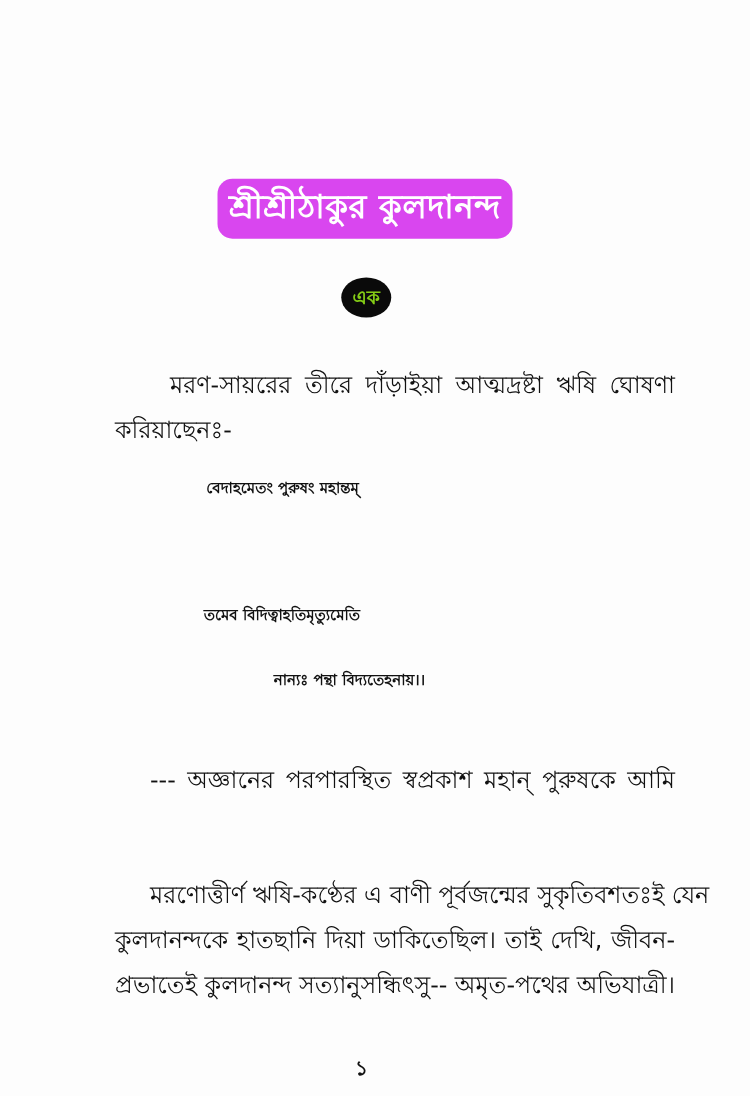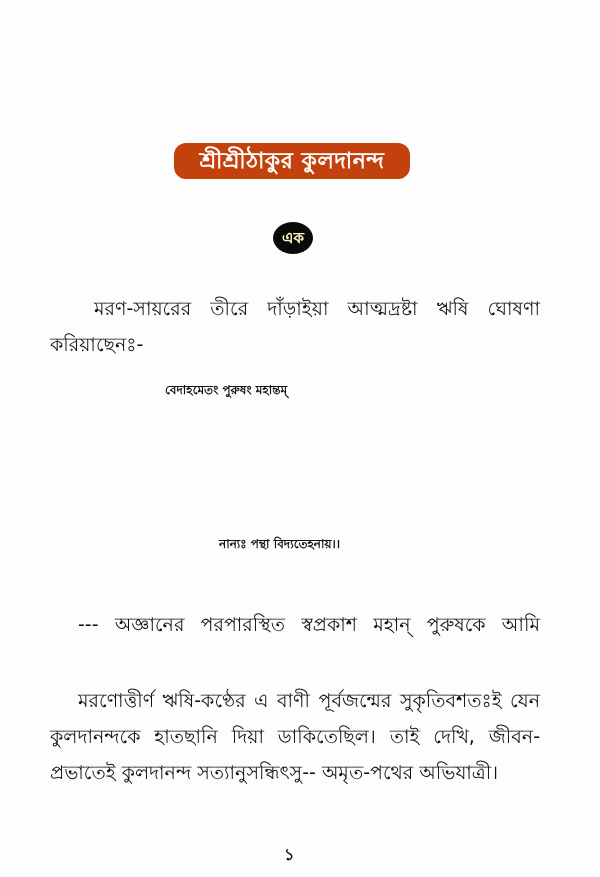--- a/index.html
+++ b/index.html
@@ -19,40 +19,40 @@
       position: absolute;
       left: 0; top: 0;
       width: 600px; height: 877px;
       background: #fdfdfd;
     }
     .title-box {
       position: absolute;
       left: 174px;
       top: 143px;
       width: 236px;
-      height: 36px;
-      background: #c2410c;
+      height: 48px;
+      background: #d946ef;
       border-radius: 12px;
       color: #ffffff;
       display: flex;
       align-items: center;
       justify-content: center;
-      font-size: 22px;
+      font-size: 26px;
       font-weight: bold;
       letter-spacing: 0.5px;
     }
     .chapter-pill {
       position: absolute;
       left: 273px;
       top: 222px;
       width: 40px;
       height: 32px;
       background: #0a0a0a;
       border-radius: 50%;
-      color: #fef9c3;
+      color: #84cc16;
       display: flex;
       align-items: center;
       justify-content: center;
       font-size: 15px;
       font-weight: bold;
     }
     .para {
       position: absolute;
       left: 50px;
       width: 490px;
@@ -61,20 +61,21 @@
       text-align: justify;
       text-align-last: left;
     }
     .para .indent {
       display: inline-block;
       width: 44px;
     }
     .line {
       display: block;
       white-space: nowrap;
+      margin-left: 42px;
     }
     .line.justify {
       text-align: justify;
       text-align-last: justify;
     }
     .verse {
       position: absolute;
       font-size: 12px;
       font-weight: bold;
       white-space: nowrap;
@@ -100,27 +101,28 @@
   <div class="chapter-pill">
     <span>এক</span>
   </div>
 
   <div class="para" style="top: 290px;">
     <span class="line justify"><span class="indent"></span><span>মরণ-সায়রের তীরে দাঁড়াইয়া আত্মদ্রষ্টা ঋষি ঘোষণা</span></span>
     <span class="line">করিয়াছেনঃ-</span>
   </div>
 
   <div class="verse" style="left: 165px; top: 378px;">বেদাহমেতং পুরুষং মহান্তম্</div>
+  <div class="verse" style="left: 163px; top: 480px;">তমেব বিদিত্বাহতিমৃত্যুমেতি</div>
   <div class="verse" style="left: 219px; top: 532px; text-align: right;">নান্যঃ পন্থা বিদ্যতেহনায়।।</div>
 
   <div class="para" style="top: 606px;">
     <span class="line justify"><span class="indent" style="width:28px"></span><span>--- অজ্ঞানের পরপারস্থিত স্বপ্রকাশ মহান্ পুরুষকে আমি</span></span>
   </div>
 
-  <div class="para" style="top: 682px;">
+  <div class="para" style="top: 698px;">
     <span class="line justify"><span class="indent" style="width:28px"></span><span>মরণোত্তীর্ণ ঋষি-কণ্ঠের এ বাণী পূর্বজন্মের সুকৃতিবশতঃই যেন</span></span>
     <span class="line justify">কুলদানন্দকে হাতছানি দিয়া ডাকিতেছিল। তাই দেখি, জীবন-</span>
     <span class="line">প্রভাতেই কুলদানন্দ সত্যানুসন্ধিৎসু-- অমৃত-পথের অভিযাত্রী।</span>
   </div>
 
   <div class="page-number">১</div>
 
 </div>
 
 </body></html>

